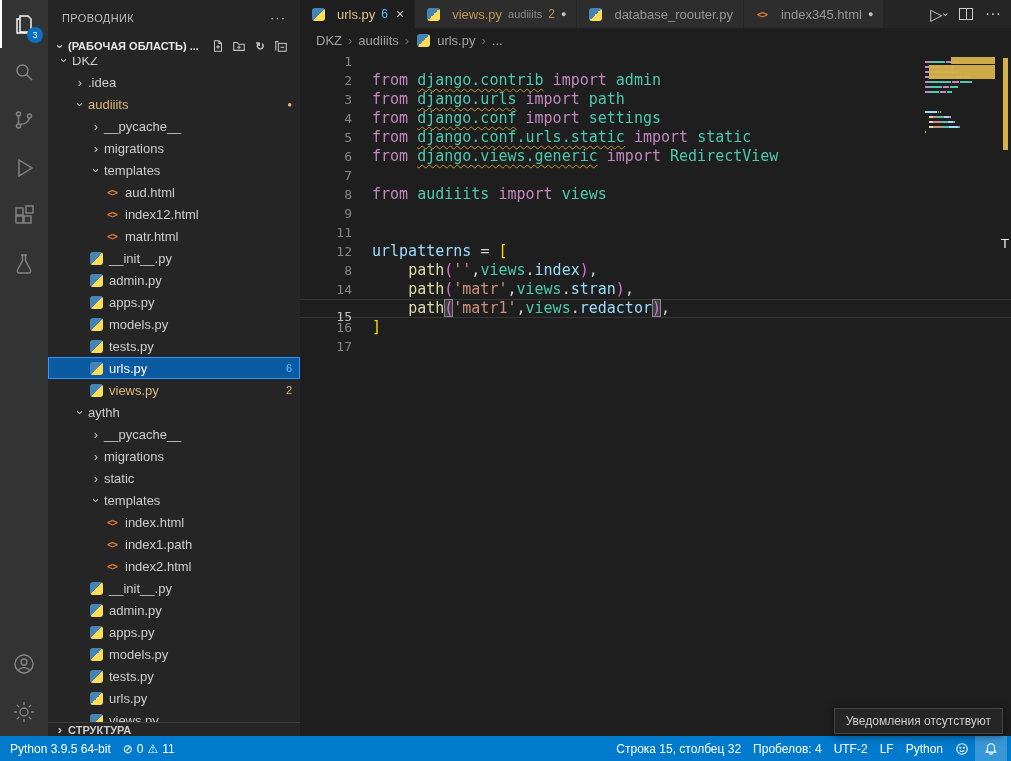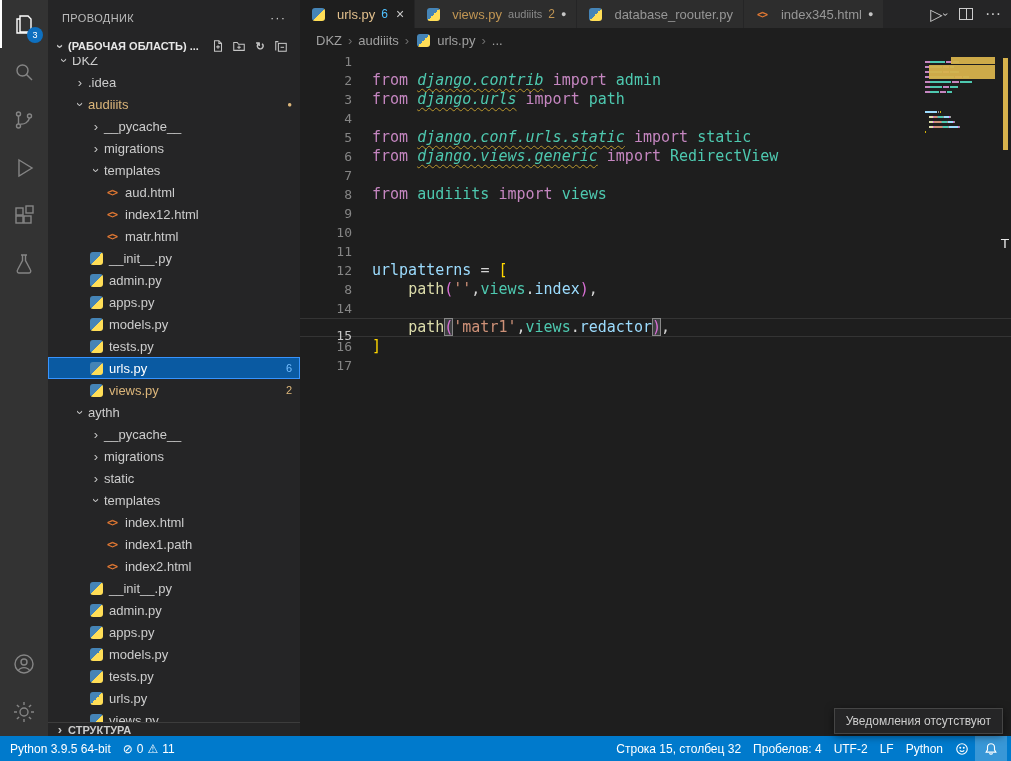--- a/index.html
+++ b/index.html
@@ -81,21 +81,21 @@
   .tk-kw  { color:#C586C0; }
   .tk-mod { color:#4EC9B0; }
   .tk-fn  { color:#DCDCAA; }
   .tk-str { color:#CE9178; }
   .tk-var { color:#9CDCFE; }
   .tk-mem { color:#9CDCFE;text-align:center; }
   .tk-p   { color:#d4d4d4; }
   .tk-sb  { color:#ffd700; }
   .tk-pa  { color:#da70d6; }
   .wsq { text-decoration:underline; text-decoration-style:wavy; text-decoration-color:#b8962e;
-         text-decoration-thickness:1px; text-underline-offset:3px;font-style:italic; }
+         text-decoration-thickness:1px; text-underline-offset:3px; }
   .bm  { background:rgba(90,93,98,0.5); outline:1px solid #888888; outline-offset:-1px; }
 
   .minimap { position:absolute; top:4px; right:16px; width:70px; cursor:pointer; }
   .mm-line { height:2px; margin-bottom:3px; display:flex; }
   .mm-seg { height:2px; display:inline-block; }
   .mm-warn { position:absolute; background:#d7b24c; opacity:0.95; }
   .mm-warn.a { top:1px; right:0; width:44px; height:7px; }
   .mm-warn.b { top:9px; right:0; width:66px; height:14px; }
 
   .overview { position:absolute; top:0; right:0; width:12px; bottom:0; cursor:pointer; }
@@ -425,31 +425,30 @@
       <span class="bc-item">urls.py</span>
       <span class="bc-sep">›</span>
       <span class="bc-item">...</span>
     </div>
 
   <div class="editor">
     <div>
         <div class="code-line"><span class="gutter">1</span><span class="code-text"></span></div>
         <div class="code-line"><span class="gutter">2</span><span class="code-text"><span class="tk-kw">from </span><span class="tk-mod wsq">django.contrib</span><span class="tk-p"> </span><span class="tk-kw">import</span><span class="tk-p"> </span><span class="tk-mod">admin</span></span></div>
         <div class="code-line"><span class="gutter">3</span><span class="code-text"><span class="tk-kw">from </span><span class="tk-mod wsq">django.urls</span><span class="tk-p"> </span><span class="tk-kw">import</span><span class="tk-p"> </span><span class="tk-mod">path</span></span></div>
-        <div class="code-line"><span class="gutter">4</span></div>
+        <div class="code-line"><span class="gutter">4</span><span class="code-text"><span class="tk-kw">from </span><span class="tk-mod wsq">django.conf</span><span class="tk-p"> </span><span class="tk-kw">import</span><span class="tk-p"> </span><span class="tk-mod">settings</span></span></div>
         <div class="code-line"><span class="gutter">5</span><span class="code-text"><span class="tk-kw">from </span><span class="tk-mod wsq">django.conf.urls.static</span><span class="tk-p"> </span><span class="tk-kw">import</span><span class="tk-p"> </span><span class="tk-mod">static</span></span></div>
         <div class="code-line"><span class="gutter">6</span><span class="code-text"><span class="tk-kw">from </span><span class="tk-mod wsq">django.views.generic</span><span class="tk-p"> </span><span class="tk-kw">import</span><span class="tk-p"> </span><span class="tk-mod">RedirectView</span></span></div>
         <div class="code-line"><span class="gutter">7</span></div>
         <div class="code-line"><span class="gutter">8</span><span class="code-text"><span class="tk-kw">from </span><span class="tk-mod">audiiits</span><span class="tk-p"> </span><span class="tk-kw">import</span><span class="tk-p"> </span><span class="tk-mod">views</span></span></div>
         <div class="code-line"><span class="gutter">9</span><span class="code-text"></span></div>
-        <div class="code-line"><span class="gutter">10</span><span class="code-text"></span></div>
         <div class="code-line"><span class="gutter">11</span><span class="code-text"></span></div>
         <div class="code-line"><span class="gutter">12</span><span class="code-text"><span class="tk-var">urlpatterns</span><span class="tk-p"> </span><span class="tk-p">=</span><span class="tk-p"> </span><span class="tk-sb">[</span></span></div>
         <div class="code-line"><span class="gutter">8</span><span class="code-text"><span class="tk-p">    </span><span class="tk-fn">path</span><span class="tk-pa">(</span><span class="tk-str">''</span><span class="tk-p">,</span><span class="tk-mod">views</span><span class="tk-p">.</span><span class="tk-mem">index</span><span class="tk-pa">)</span><span class="tk-p">,</span></span></div>
-        <div class="code-line"><span class="gutter">14</span></div>
+        <div class="code-line"><span class="gutter">14</span><span class="code-text"><span class="tk-p">    </span><span class="tk-fn">path</span><span class="tk-pa">(</span><span class="tk-str">'matr'</span><span class="tk-p">,</span><span class="tk-mod">views</span><span class="tk-p">.</span><span class="tk-mem">stran</span><span class="tk-pa">)</span><span class="tk-p">,</span></span></div>
         <div class="code-line current"><span class="gutter">15</span><span class="code-text"><span class="tk-p">    </span><span class="tk-fn">path</span><span class="tk-pa bm">(</span><span class="tk-str">'matr1'</span><span class="tk-p">,</span><span class="tk-mod">views</span><span class="tk-p">.</span><span class="tk-mem">redactor</span><span class="tk-pa bm">)</span><span class="tk-p">,</span></span></div>
         <div class="code-line"><span class="gutter">16</span><span class="code-text"><span class="tk-sb">]</span></span></div>
         <div class="code-line"><span class="gutter">17</span><span class="code-text"></span></div>
       </div>
 
     <div class="minimap">
       <div>
           <div class="mm-line"></div>
           <div class="mm-line">
             <span class="mm-seg" style="width: 5.25px; background: rgb(197, 134, 192);"></span>

